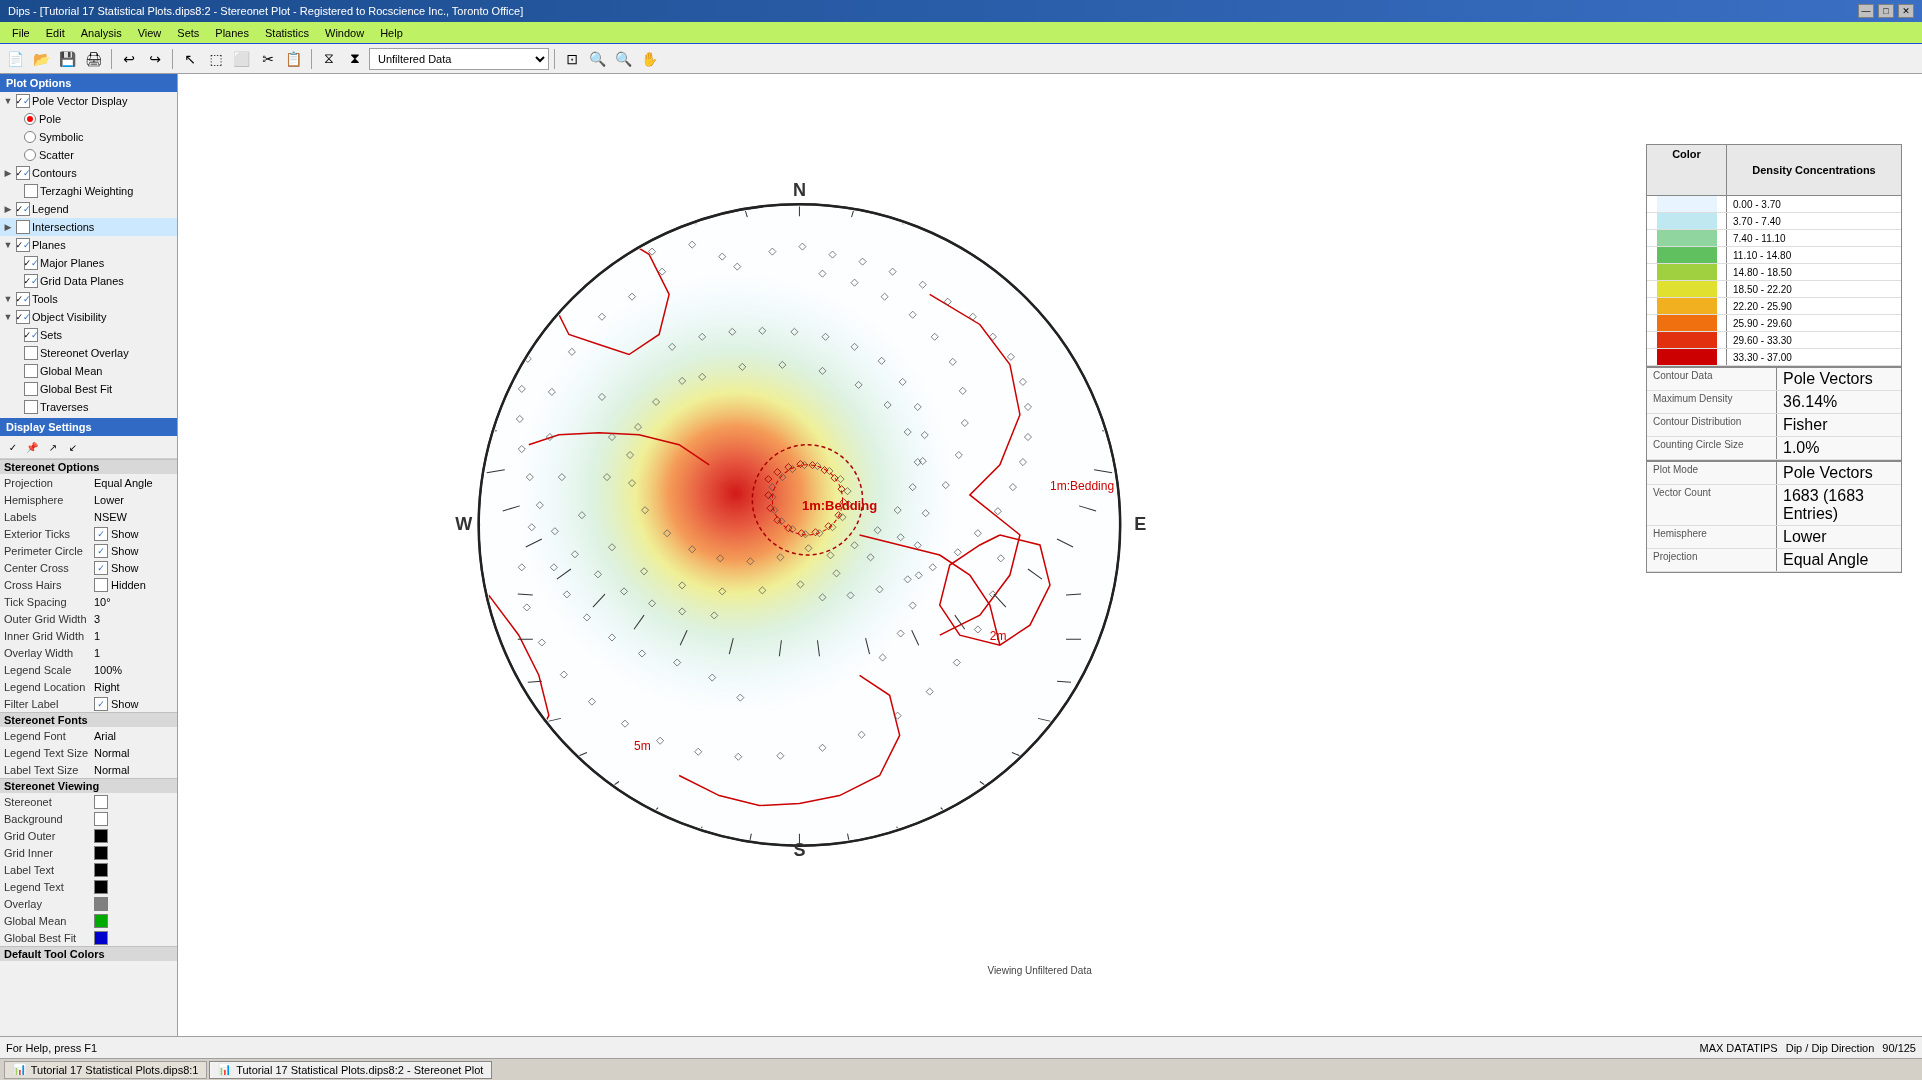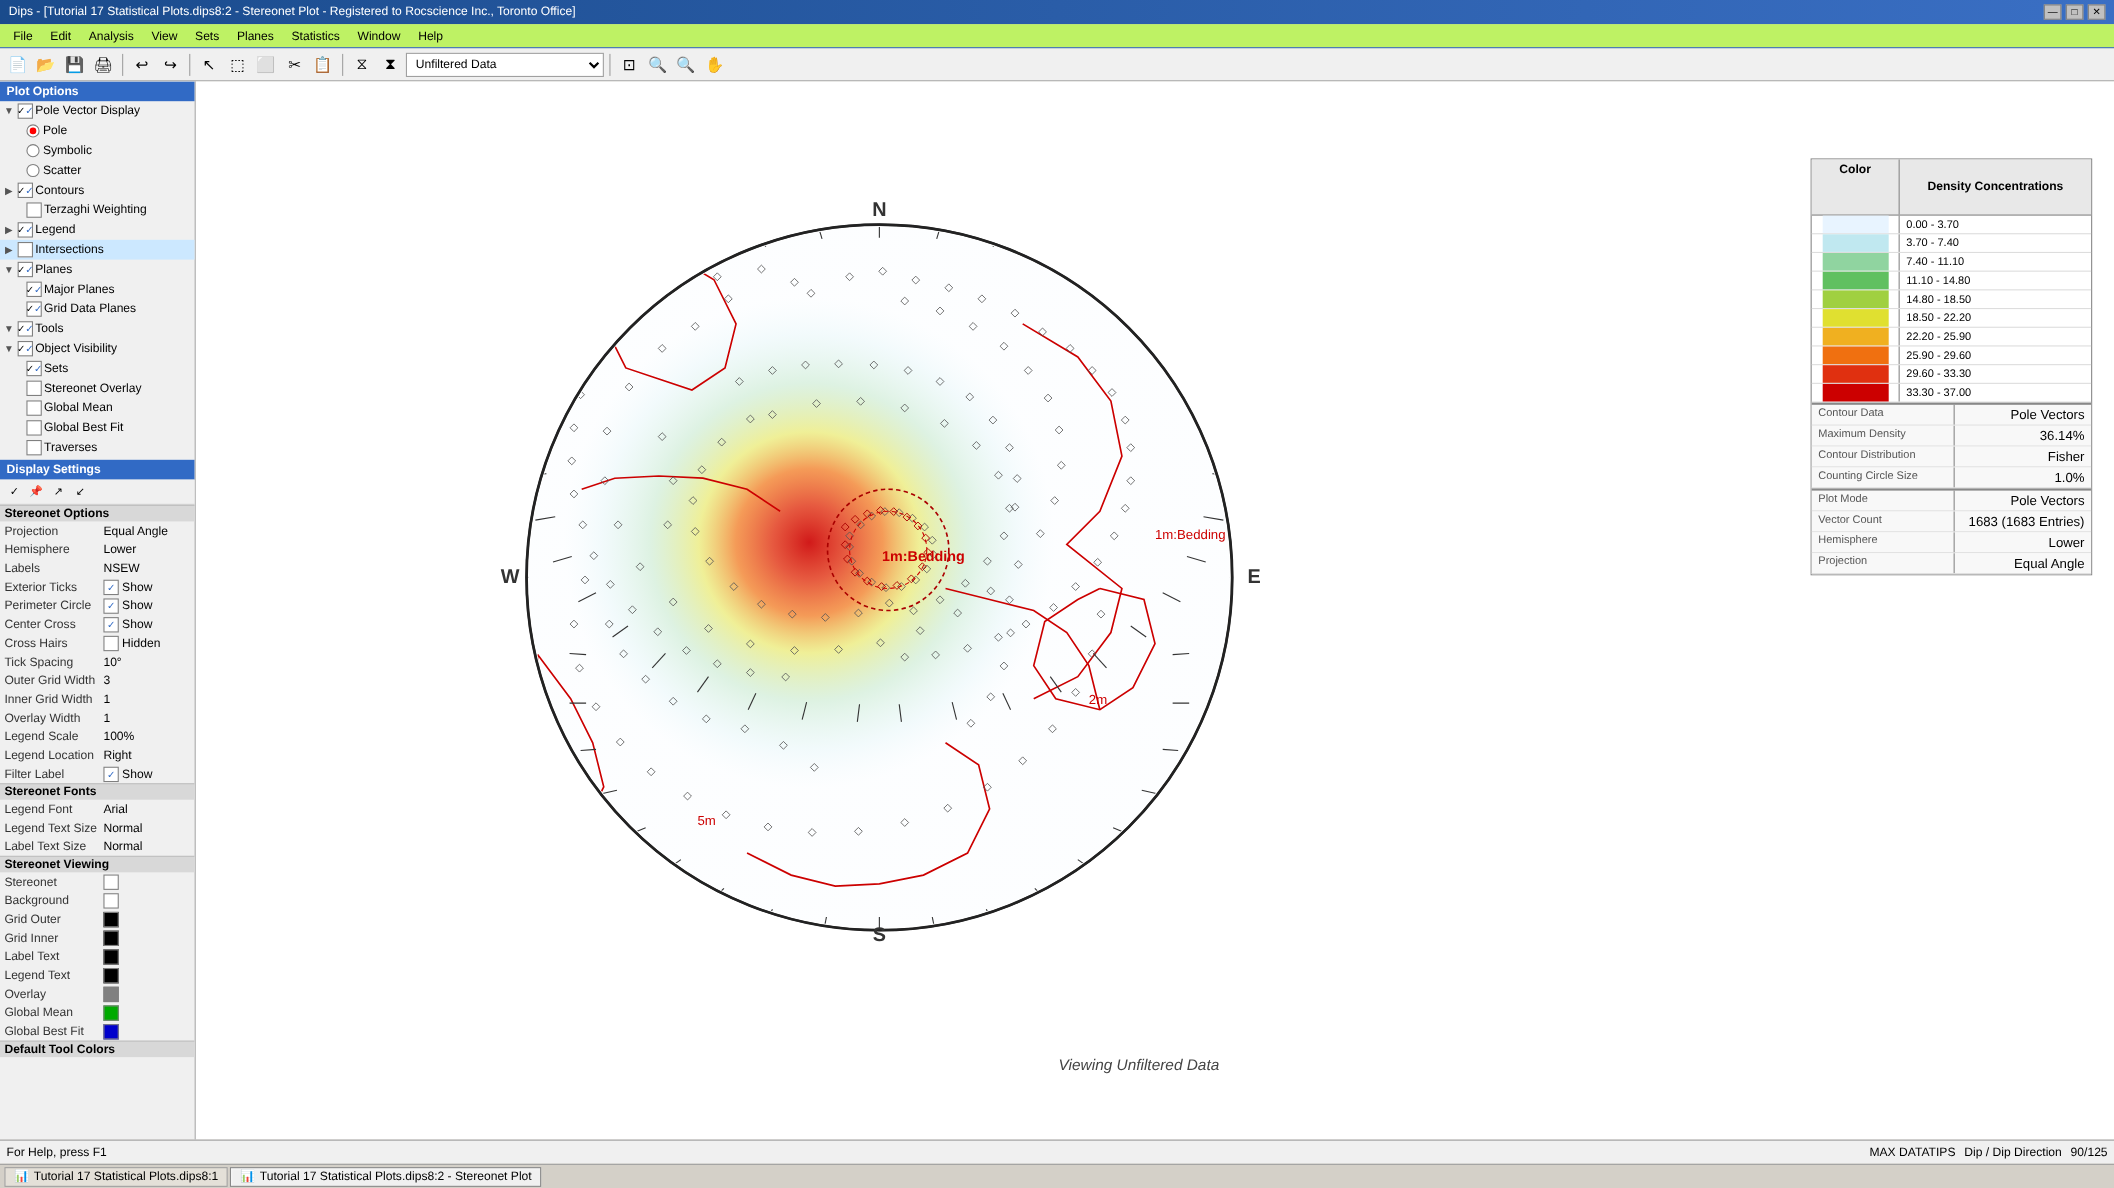--- a/index.html
+++ b/index.html
@@ -231,21 +231,21 @@
     .legend-data-row { display: flex; border-bottom: 1px solid #ddd; align-items: stretch; }
     .legend-color-cell { width: 80px; border-right: 1px solid #888; display: flex; align-items: center; justify-content: center; }
     .legend-text-cell { flex: 1; padding: 0 6px; display: flex; align-items: center; font-size: 10px; }
 
     .legend-info-row {
       display: flex;
       border-bottom: 1px solid #ddd;
       background: #f8f8f8;
     }
     .legend-info-label { width: 130px; padding: 2px 6px; border-right: 1px solid #888; color: #555; font-size: 10px; }
-    .legend-info-value { flex: 1; padding: 2px 6px; font-size: 12px; text-align: right; }
+    .legend-info-value { flex: 1; padding: 2px 6px; font-size: 16px; }
 
     .legend-section-sep { border-top: 2px solid #888; }
 
     
     #status-bar {
       background: #f0f0f0;
       border-top: 1px solid #a0a0a0;
       height: 22px;
       display: flex;
       align-items: center;
@@ -296,22 +296,21 @@
       top: 0; left: 0;
       width: 100%; height: 100%;
     }
 
     
     #viewing-text {
       position: absolute;
       bottom: 60px;
       left: 50%;
       transform: translateX(-60%);
-      font-size: 14px;
-      font-style: italic;
+      font-size: 10px;
       color: #444;
     }
   </style>
 </head>
 <body>
 
 <div id="title-bar">
   <span>Dips - [Tutorial 17 Statistical Plots.dips8:2 - Stereonet Plot - Registered to Rocscience Inc., Toronto Office]</span>
   <div id="title-bar-controls">
     <div class="title-btn">—</div>

